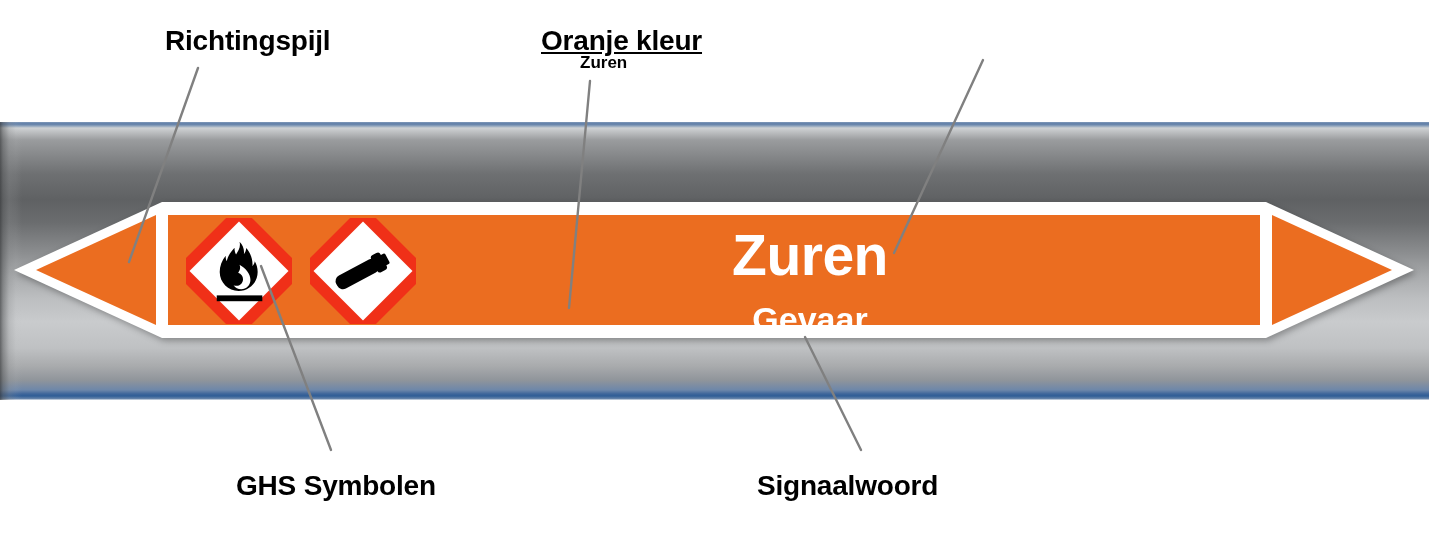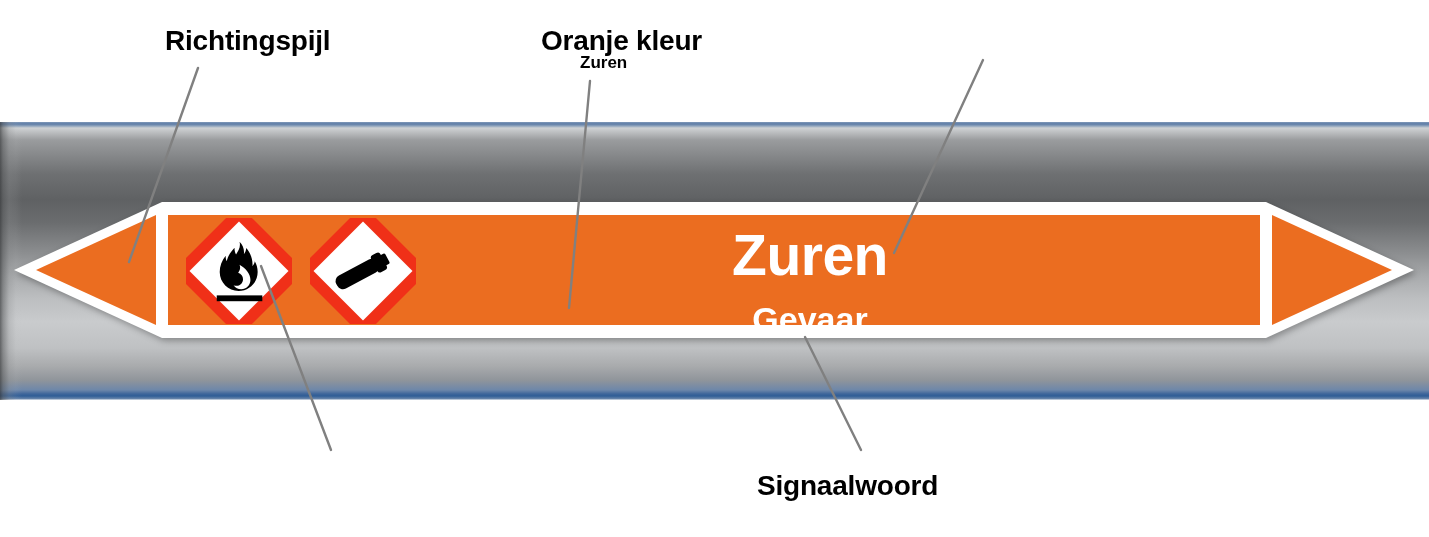--- a/index.html
+++ b/index.html
@@ -25,21 +25,21 @@
     font-family: "Liberation Sans", sans-serif;
     font-weight: bold;
     color: #000000;
     white-space: nowrap;
     line-height: 1.05;
   }
   .callout.big   { font-size: 28px; letter-spacing: -0.2px; }
   .callout.small { font-size: 17px; font-weight: bold; }
 
   .lbl-richtingspijl { left: 165px;  top: 26px; }
-  .lbl-oranjekleur   { left: 541px;  top: 26px; }
+  .lbl-oranjekleur   { left: 541px;  top: 26px; text-decoration: underline; }
   .lbl-zuren-small   { left: 580px;  top: 54px; }
   .lbl-naamstof      { left: 886px;  top: 26px; }
   .lbl-ghs           { left: 236px;  top: 471px; }
   .lbl-signaal       { left: 757px;  top: 471px; text-align: right; }
 
   
   #leaders {
     position: absolute;
     left: 0; top: 0;
     width: 1429px;
@@ -196,16 +196,17 @@
     </g>
   </svg>
 
   <div class="callout big lbl-richtingspijl">Richtingspijl</div>
 
   <div class="callout big lbl-oranjekleur">Oranje kleur</div>
 
   <div class="callout small lbl-zuren-small">Zuren</div>
 
 
+  <div class="callout big lbl-ghs">GHS Symbolen</div>
 
   <div class="callout big lbl-signaal">Signaalwoord</div>
 
 </div>
 
 </body></html>

